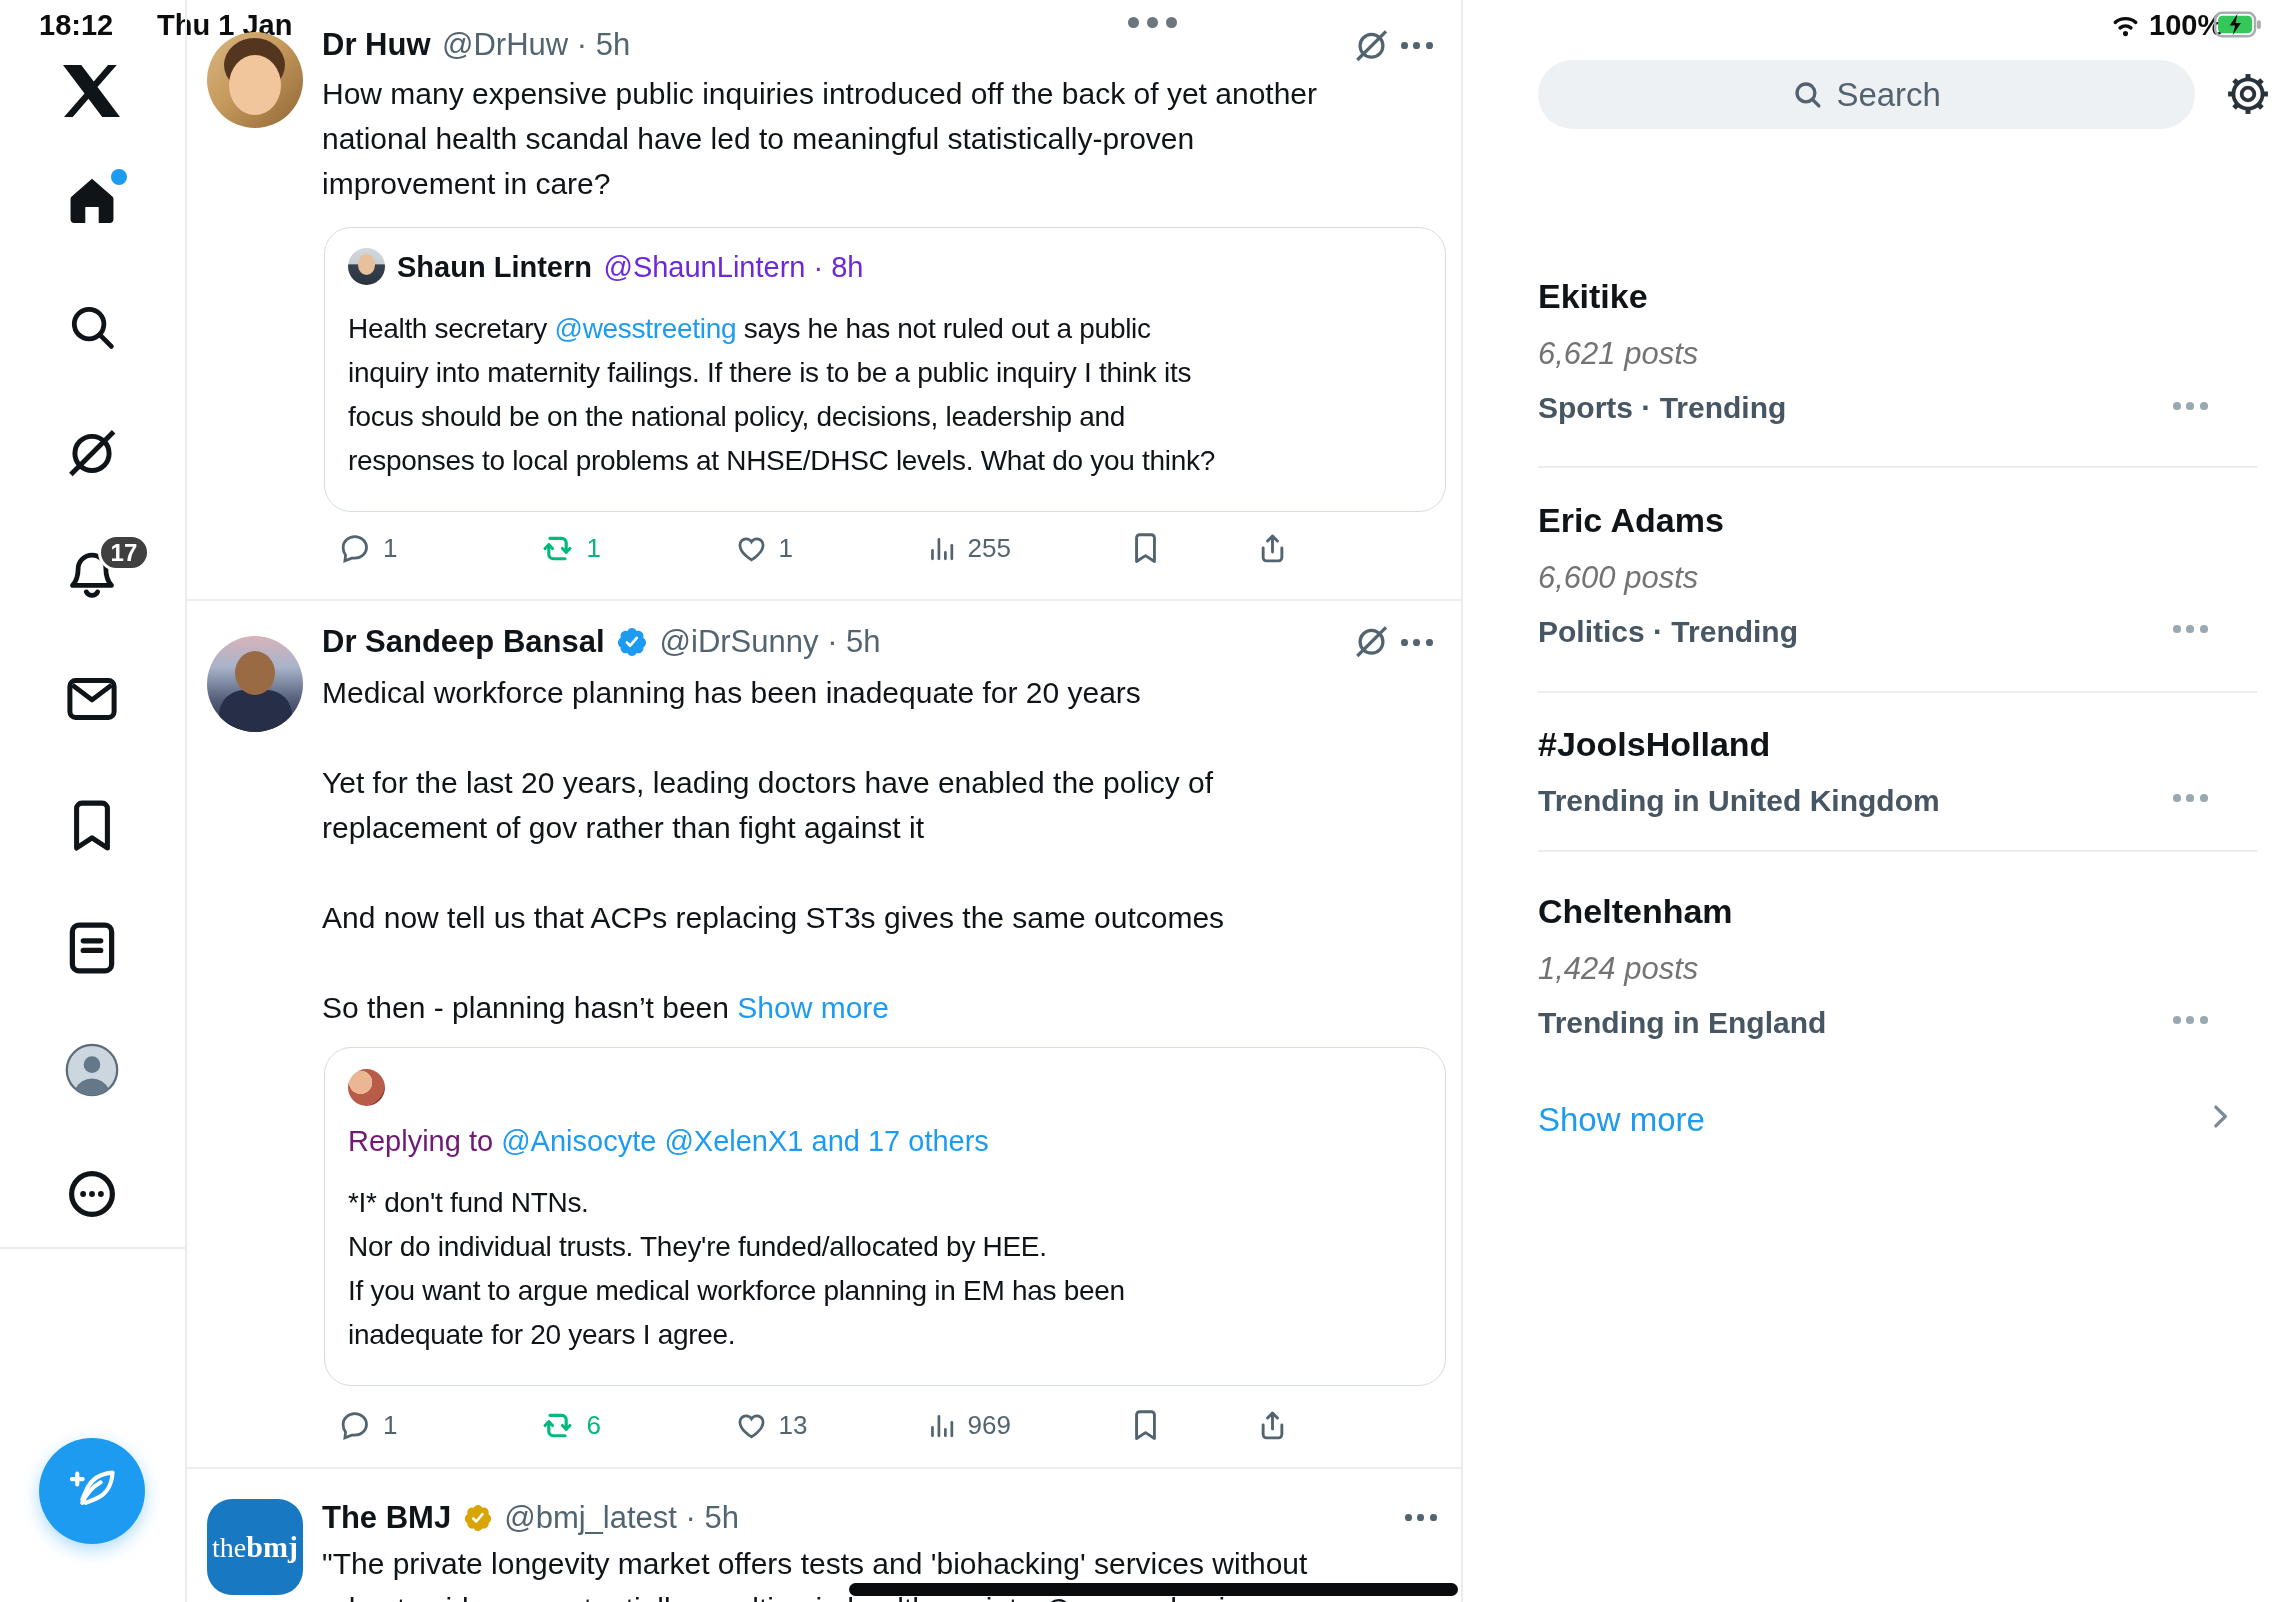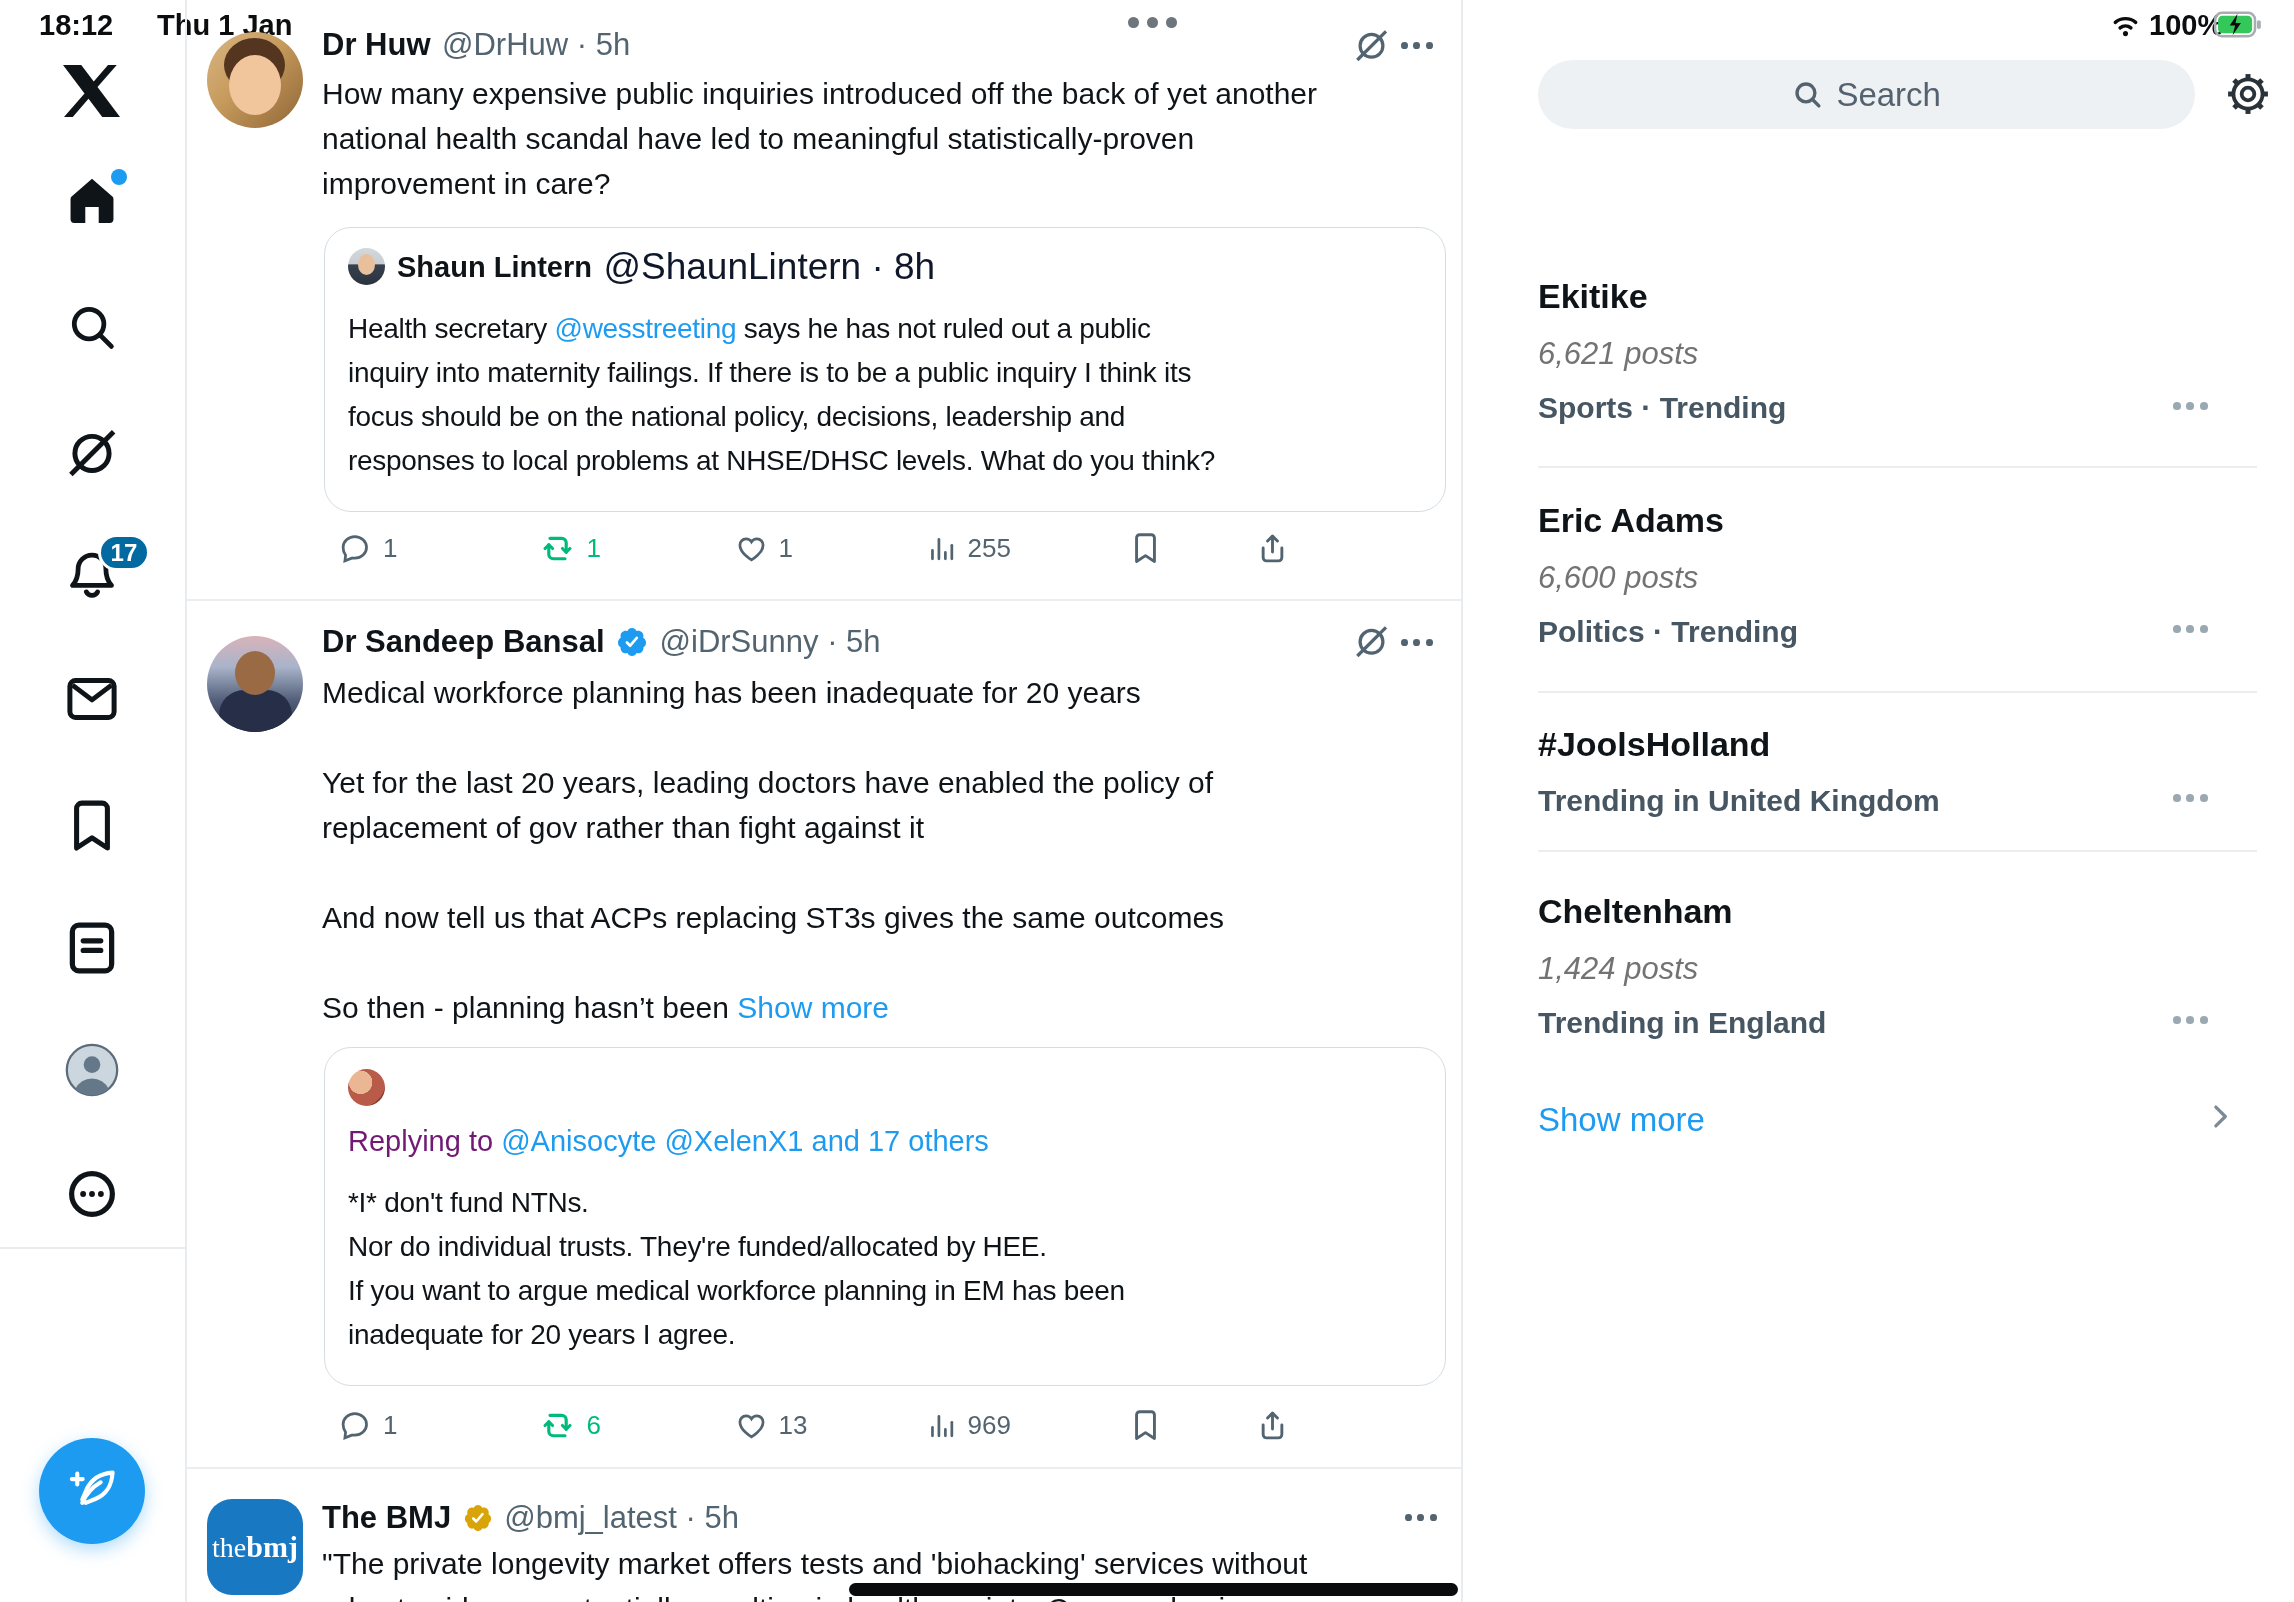--- a/index.html
+++ b/index.html
@@ -5,21 +5,21 @@
   html,body{margin:0;padding:0;background:#fff;}
   body{width:2294px;height:1602px;overflow:hidden;font-family:"Liberation Sans","DejaVu Sans",sans-serif;color:#0f1419;-webkit-font-smoothing:antialiased;}
   #app{position:relative;width:2294px;height:1602px;background:#fff;}
   .abs{position:absolute;}
   
   .st-txt{font-size:29px;font-weight:600;color:#0c0d0e;}
   
   .rail-border{left:185px;top:0;width:1.9px;height:1602px;background:#e8ecef;}
   .rail-divider{left:0;top:1247px;width:185px;height:1.9px;background:#e8ecef;}
   .rail-ic{color:#0f1419;}
-  .badge{background:#0369a1;color:#fff;border:3.8px solid #fff;border-radius:19px;min-width:46px;height:37px;display:flex;align-items:center;justify-content:center;font-size:24px;font-weight:600;box-sizing:border-box;padding:0 9.6px;}
+  .badge{background:#404040;color:#fff;border:3.8px solid #fff;border-radius:19px;min-width:46px;height:37px;display:flex;align-items:center;justify-content:center;font-size:24px;font-weight:600;box-sizing:border-box;padding:0 9.6px;}
   .blue-dot{width:16.3px;height:16.3px;border-radius:50%;background:#1d9bf0;}
   .compose-btn{width:106px;height:106px;border-radius:50%;background:#1d9bf0;display:flex;align-items:center;justify-content:center;box-shadow:0 5.8px 17.3px rgba(29,155,240,.35);}
   
   .tl-border-r{left:1461px;top:0;width:1.9px;height:1602px;background:#e8ecef;}
   .tweet-divider{left:187px;width:1274px;height:1.9px;background:#eaeef1;}
   .avatar{width:96px;height:96px;border-radius:50%;overflow:hidden;position:absolute;}
   .av-huw{background:linear-gradient(135deg,#d9b684 0%,#c69a5c 45%,#8f6536 100%);}
   .av-huw::after{content:"";position:absolute;left:17.3px;top:5.8px;width:61px;height:54px;border-radius:50%;background:#54351f;}
   .av-huw::before{content:"";position:absolute;left:22px;top:23px;width:52px;height:60px;border-radius:50%;background:#f2c69c;z-index:1;}
   .av-sandeep{background:linear-gradient(180deg,#d8b3ba 0%,#a9b4ca 32%,#55617c 66%,#232d43 100%);}
@@ -28,21 +28,21 @@
   .name{font-size:31px;font-weight:700;color:#0f1419;white-space:nowrap;}
   .handle{font-size:31px;color:#536471;white-space:nowrap;}
   .hdr-row{display:flex;align-items:center;gap:11.5px;height:38px;}
   .tweet-text{font-size:30px;line-height:45px;white-space:pre-wrap;color:#0f1419;}
   .quote-card{border:1.9px solid #d5dde2;border-radius:27px;background:#fff;box-sizing:border-box;}
   .q-avatar{width:37px;height:37px;border-radius:50%;position:absolute;overflow:hidden;}
   .av-shaun{background:linear-gradient(180deg,#d3d8dc 0%,#c9ced2 42%,#37414f 46%,#2a323d 100%);}
   .av-shaun::before{content:"";position:absolute;left:9.6px;top:5.8px;width:17.3px;height:21px;border-radius:50%;background:#e9c09c;}
   .av-kirsty{background:radial-gradient(circle at 34% 36%,#eab694 0 34%,#b85b49 35% 72%,#8a3a30 73% 100%);}
   .q-name{font-size:29px;font-weight:700;color:#0f1419;white-space:nowrap;}
-  .q-handle{font-size:37px;color:#0f172a;white-space:nowrap;}
+  .q-handle{font-size:29px;color:#6d28d9;white-space:nowrap;}
   .q-text{font-size:28px;line-height:44px;letter-spacing:-0.3px;white-space:pre-wrap;color:#0f1419;}
   .rich{white-space:pre-wrap;}
   .sg-plain{color:inherit;}
   .sg-link{color:#1d9bf0;}
   .sg-muted{color:#701a75;}
   .act{display:inline-flex;align-items:center;gap:10.6px;color:#536471;font-size:26px;position:absolute;top:0;height:48px;}
   .act.green{color:#00ba7c;}
   .replying{font-size:29px;white-space:pre-wrap;}
   .av-bmj{width:96px;height:96px;border-radius:25px;background:#1878c2;position:absolute;display:flex;align-items:center;justify-content:center;}
   .bmj-txt{font-family:"Liberation Serif","DejaVu Serif",serif;color:#fff;font-size:28px;letter-spacing:0;}

